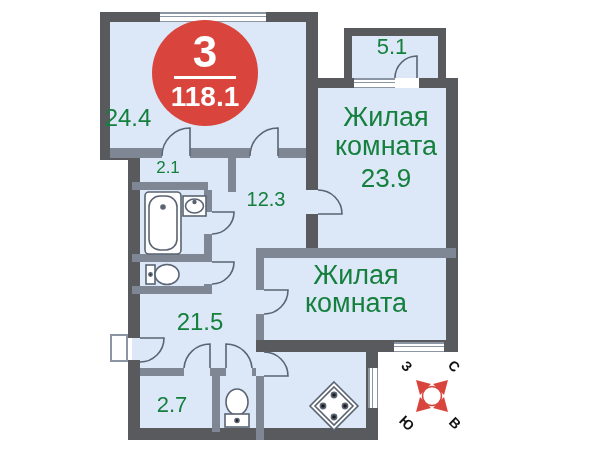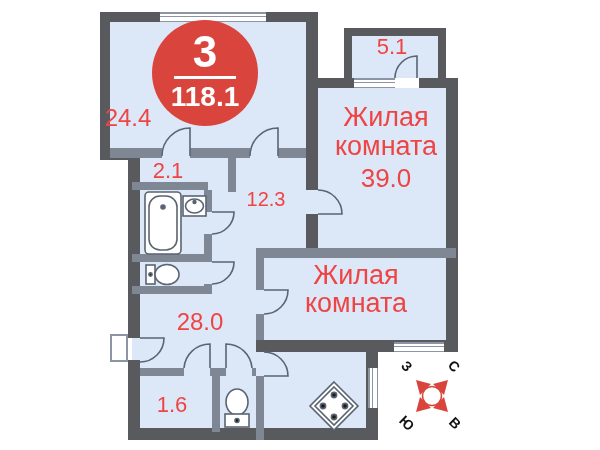--- a/index.html
+++ b/index.html
@@ -7,21 +7,21 @@
          font-family:"Liberation Sans", sans-serif;}
   .f,.wd,.wl,.win-h,.win-v,.wo,.lbl{position:absolute;}
   .f{background:#dce8f7;}
   .wd{background:#595a5e;}
   .wl{background:#7f8795;}
   .win-h{background:linear-gradient(to bottom,#8b95a3 0 1.5px,#fff 1.5px 3.5px,#8b95a3 3.5px 5px,#fff 5px 8.5px,#8b95a3 8.5px 10px);}
   .win-v{background:linear-gradient(to right,#8b95a3 0 1.5px,#fff 1.5px 3.5px,#8b95a3 3.5px 5px,#fff 5px 8.5px,#8b95a3 8.5px 10px);}
   .wo{background:#fff;}
   .porch{position:absolute;background:#fff;border:2px solid #8b95a3;box-sizing:border-box;}
   svg.overlay{position:absolute;left:0;top:0;}
-  .lbl{color:#ef4444;text-align:center;white-space:nowrap;}
+  .lbl{color:#15803d;text-align:center;white-space:nowrap;}
   .badge{position:absolute;left:152px;top:20px;width:106px;height:106px;border-radius:50%;
          background:#d9453c;color:#fff;text-align:center;z-index:9;}
   .badge .num{font-size:44px;font-weight:bold;line-height:46px;margin-top:9px;}
   .badge .div{width:62px;height:3px;background:#fff;margin:1px auto 3px;}
   .badge .tot{font-size:28px;font-weight:600;line-height:30px;}
   .cletter{position:absolute;width:18px;height:18px;font-size:14px;font-weight:bold;color:#111;
            text-align:center;line-height:18px;transform:rotate(45deg);}
   .wm{position:absolute;left:153px;top:428px;font-size:12px;letter-spacing:1.5px;
       color:#e8edf3;opacity:.38;}
 </style>
@@ -128,29 +128,29 @@
         <polygon points="433,384 444,395 448,380"></polygon>
         <polygon points="444,397 433,408 448,412"></polygon>
         <polygon points="431,408 420,397 416,412"></polygon>
         <polygon points="420,395 431,384 416,380"></polygon>
       </g>
       <circle cx="432" cy="396" r="9.5" fill="#ffffff" stroke="#d9453c" stroke-width="1.6"></circle>
     </g>
   </svg>
 
   <div class="lbl" style="left:96px;top:104px;width:64px;font-size:24px;">24.4</div>
-  <div class="lbl" style="left:140px;top:158px;width:56px;font-size:22px;">2.1</div>
+  <div class="lbl" style="left:140px;top:158px;width:56px;font-size:17px;">2.1</div>
   <div class="lbl" style="left:234px;top:188px;width:64px;font-size:20px;">12.3</div>
-  <div class="lbl" style="left:168px;top:308px;width:64px;font-size:24px;">28.0</div>
-  <div class="lbl" style="left:140px;top:392px;width:64px;font-size:22px;">1.6</div>
+  <div class="lbl" style="left:168px;top:308px;width:64px;font-size:24px;">21.5</div>
+  <div class="lbl" style="left:140px;top:392px;width:64px;font-size:22px;">2.7</div>
   <div class="lbl" style="left:360px;top:34px;width:64px;font-size:22px;">5.1</div>
 
   <div class="lbl" style="left:316px;top:102px;width:140px;font-size:27px;">Жилая</div>
   <div class="lbl" style="left:316px;top:131px;width:140px;font-size:27px;">комната</div>
-  <div class="lbl" style="left:316px;top:163px;width:140px;font-size:26px;">39.0</div>
+  <div class="lbl" style="left:316px;top:163px;width:140px;font-size:26px;">23.9</div>
 
   <div class="lbl" style="left:266px;top:260px;width:180px;font-size:27px;">Жилая</div>
   <div class="lbl" style="left:266px;top:288px;width:180px;font-size:27px;">комната</div>
 
 
   <div class="badge">
     <div class="num">3</div>
     <div class="div"></div>
     <div class="tot">118.1</div>
   </div>

